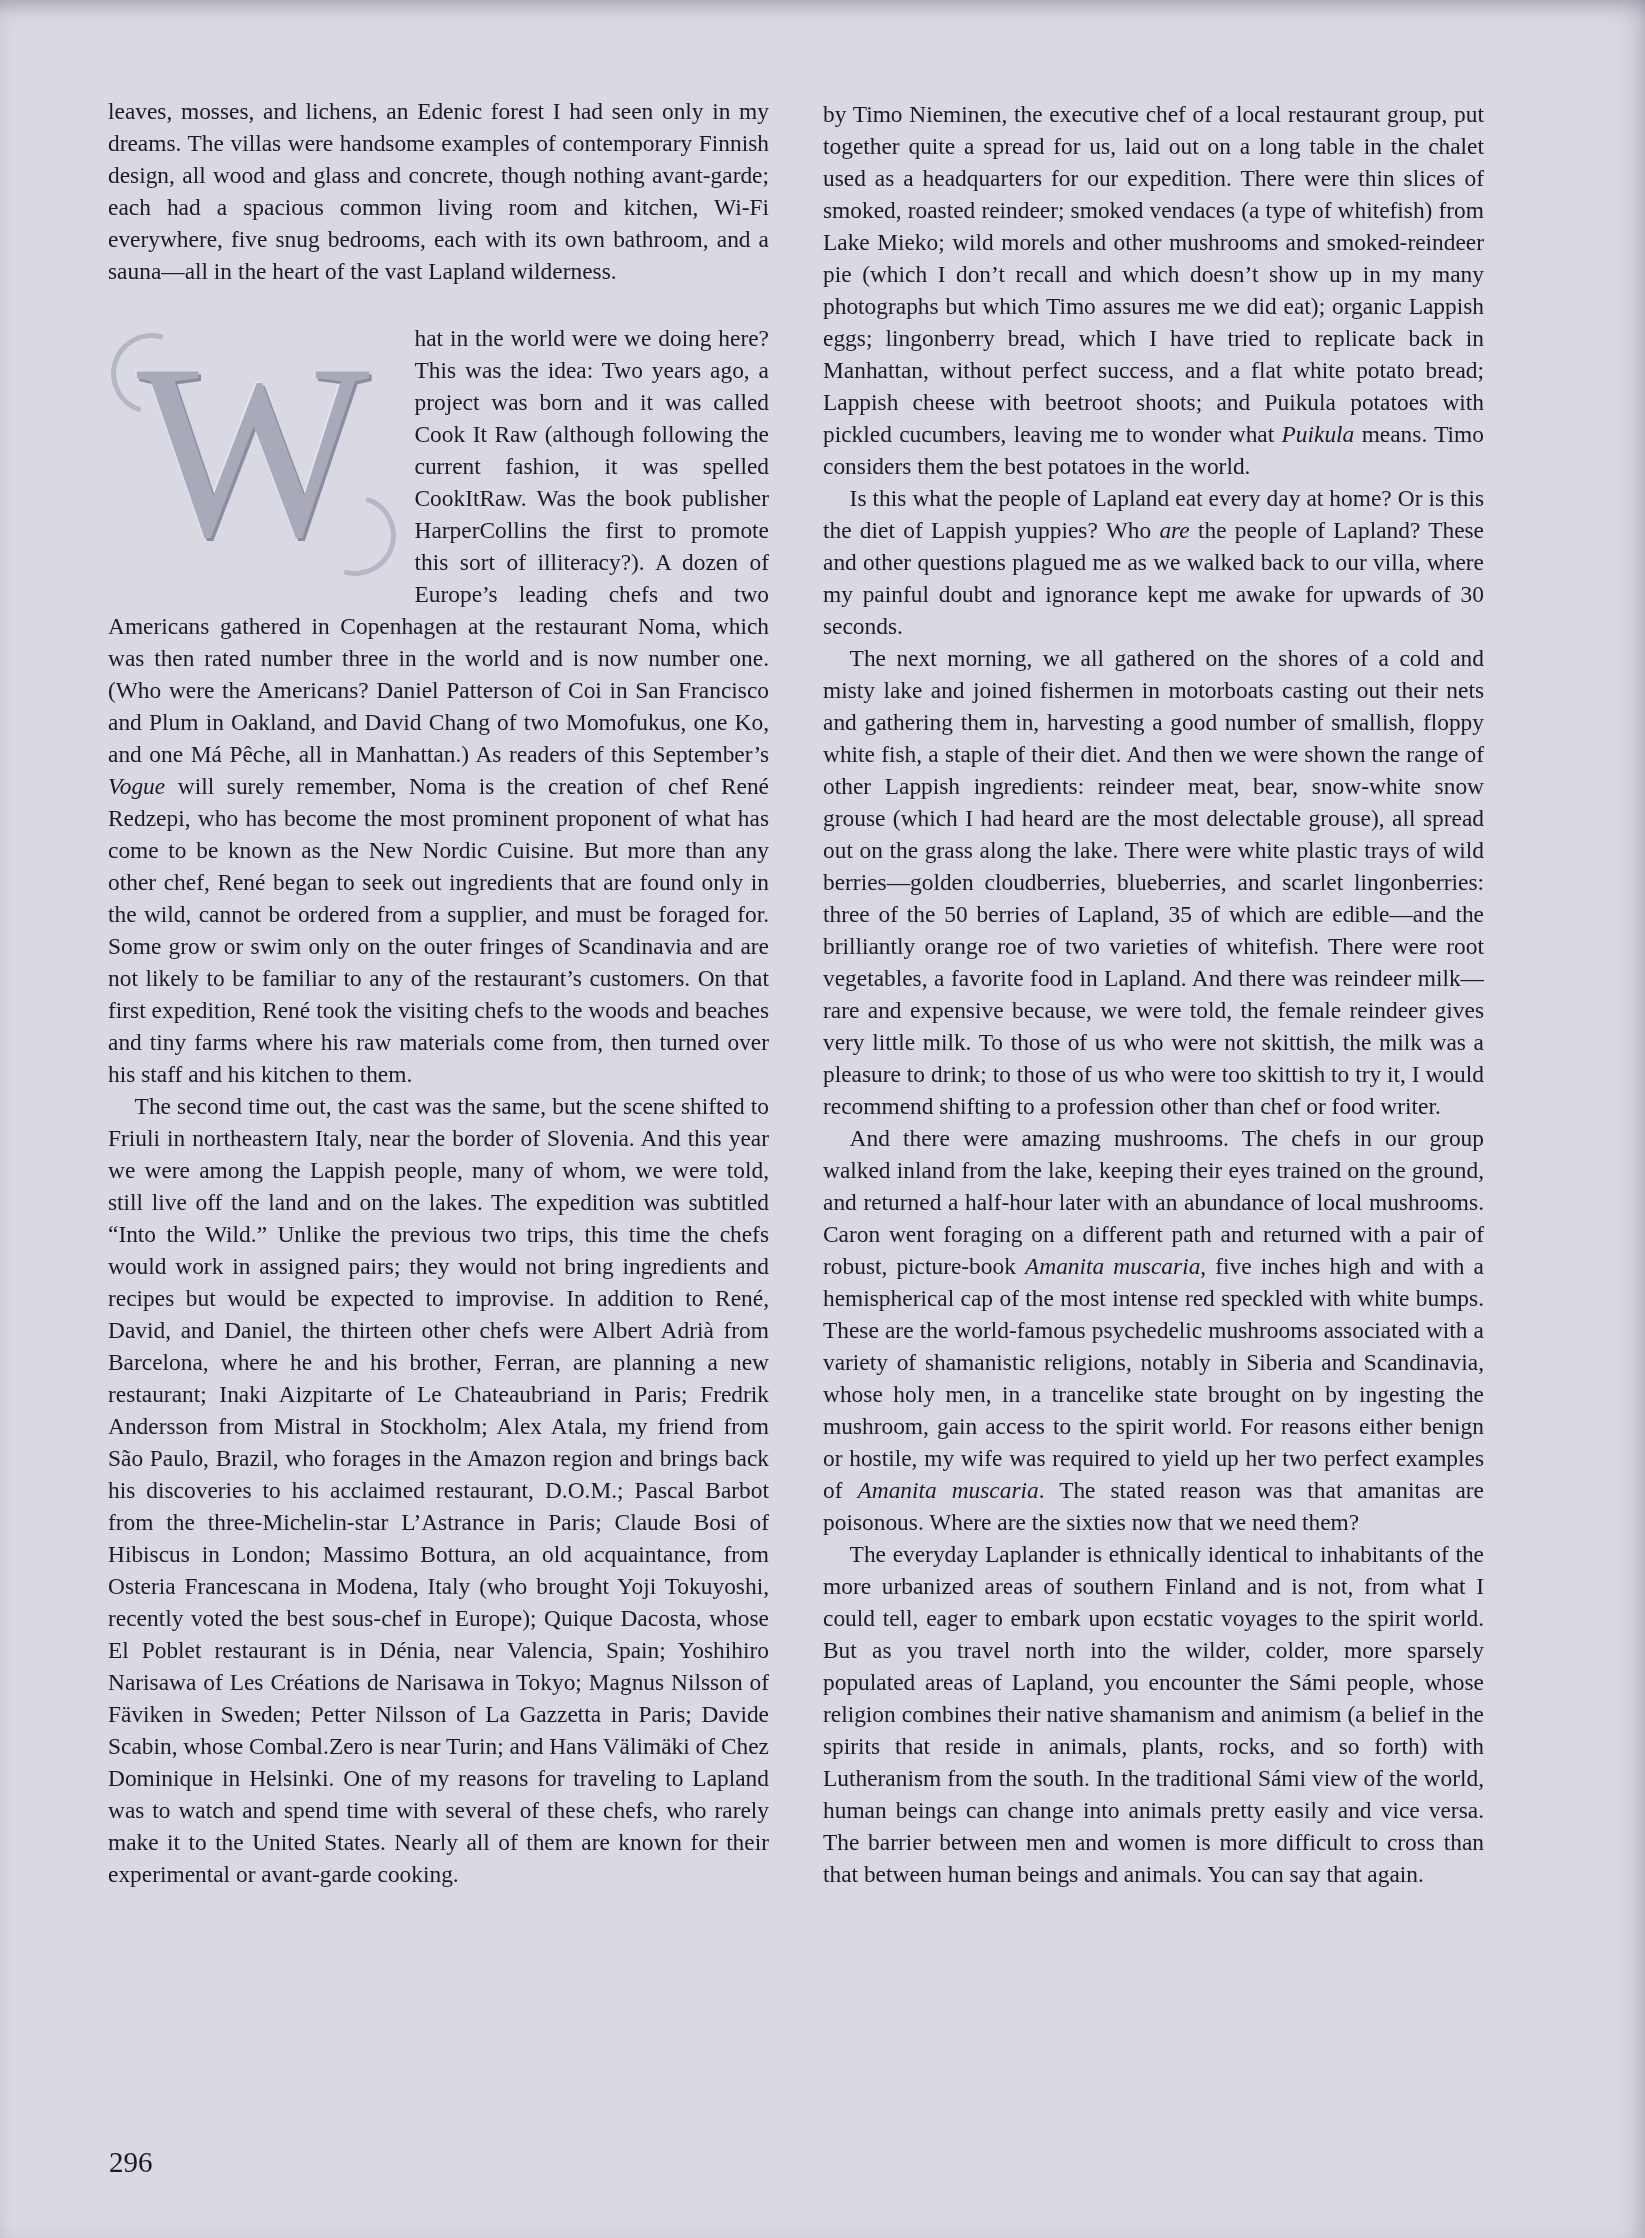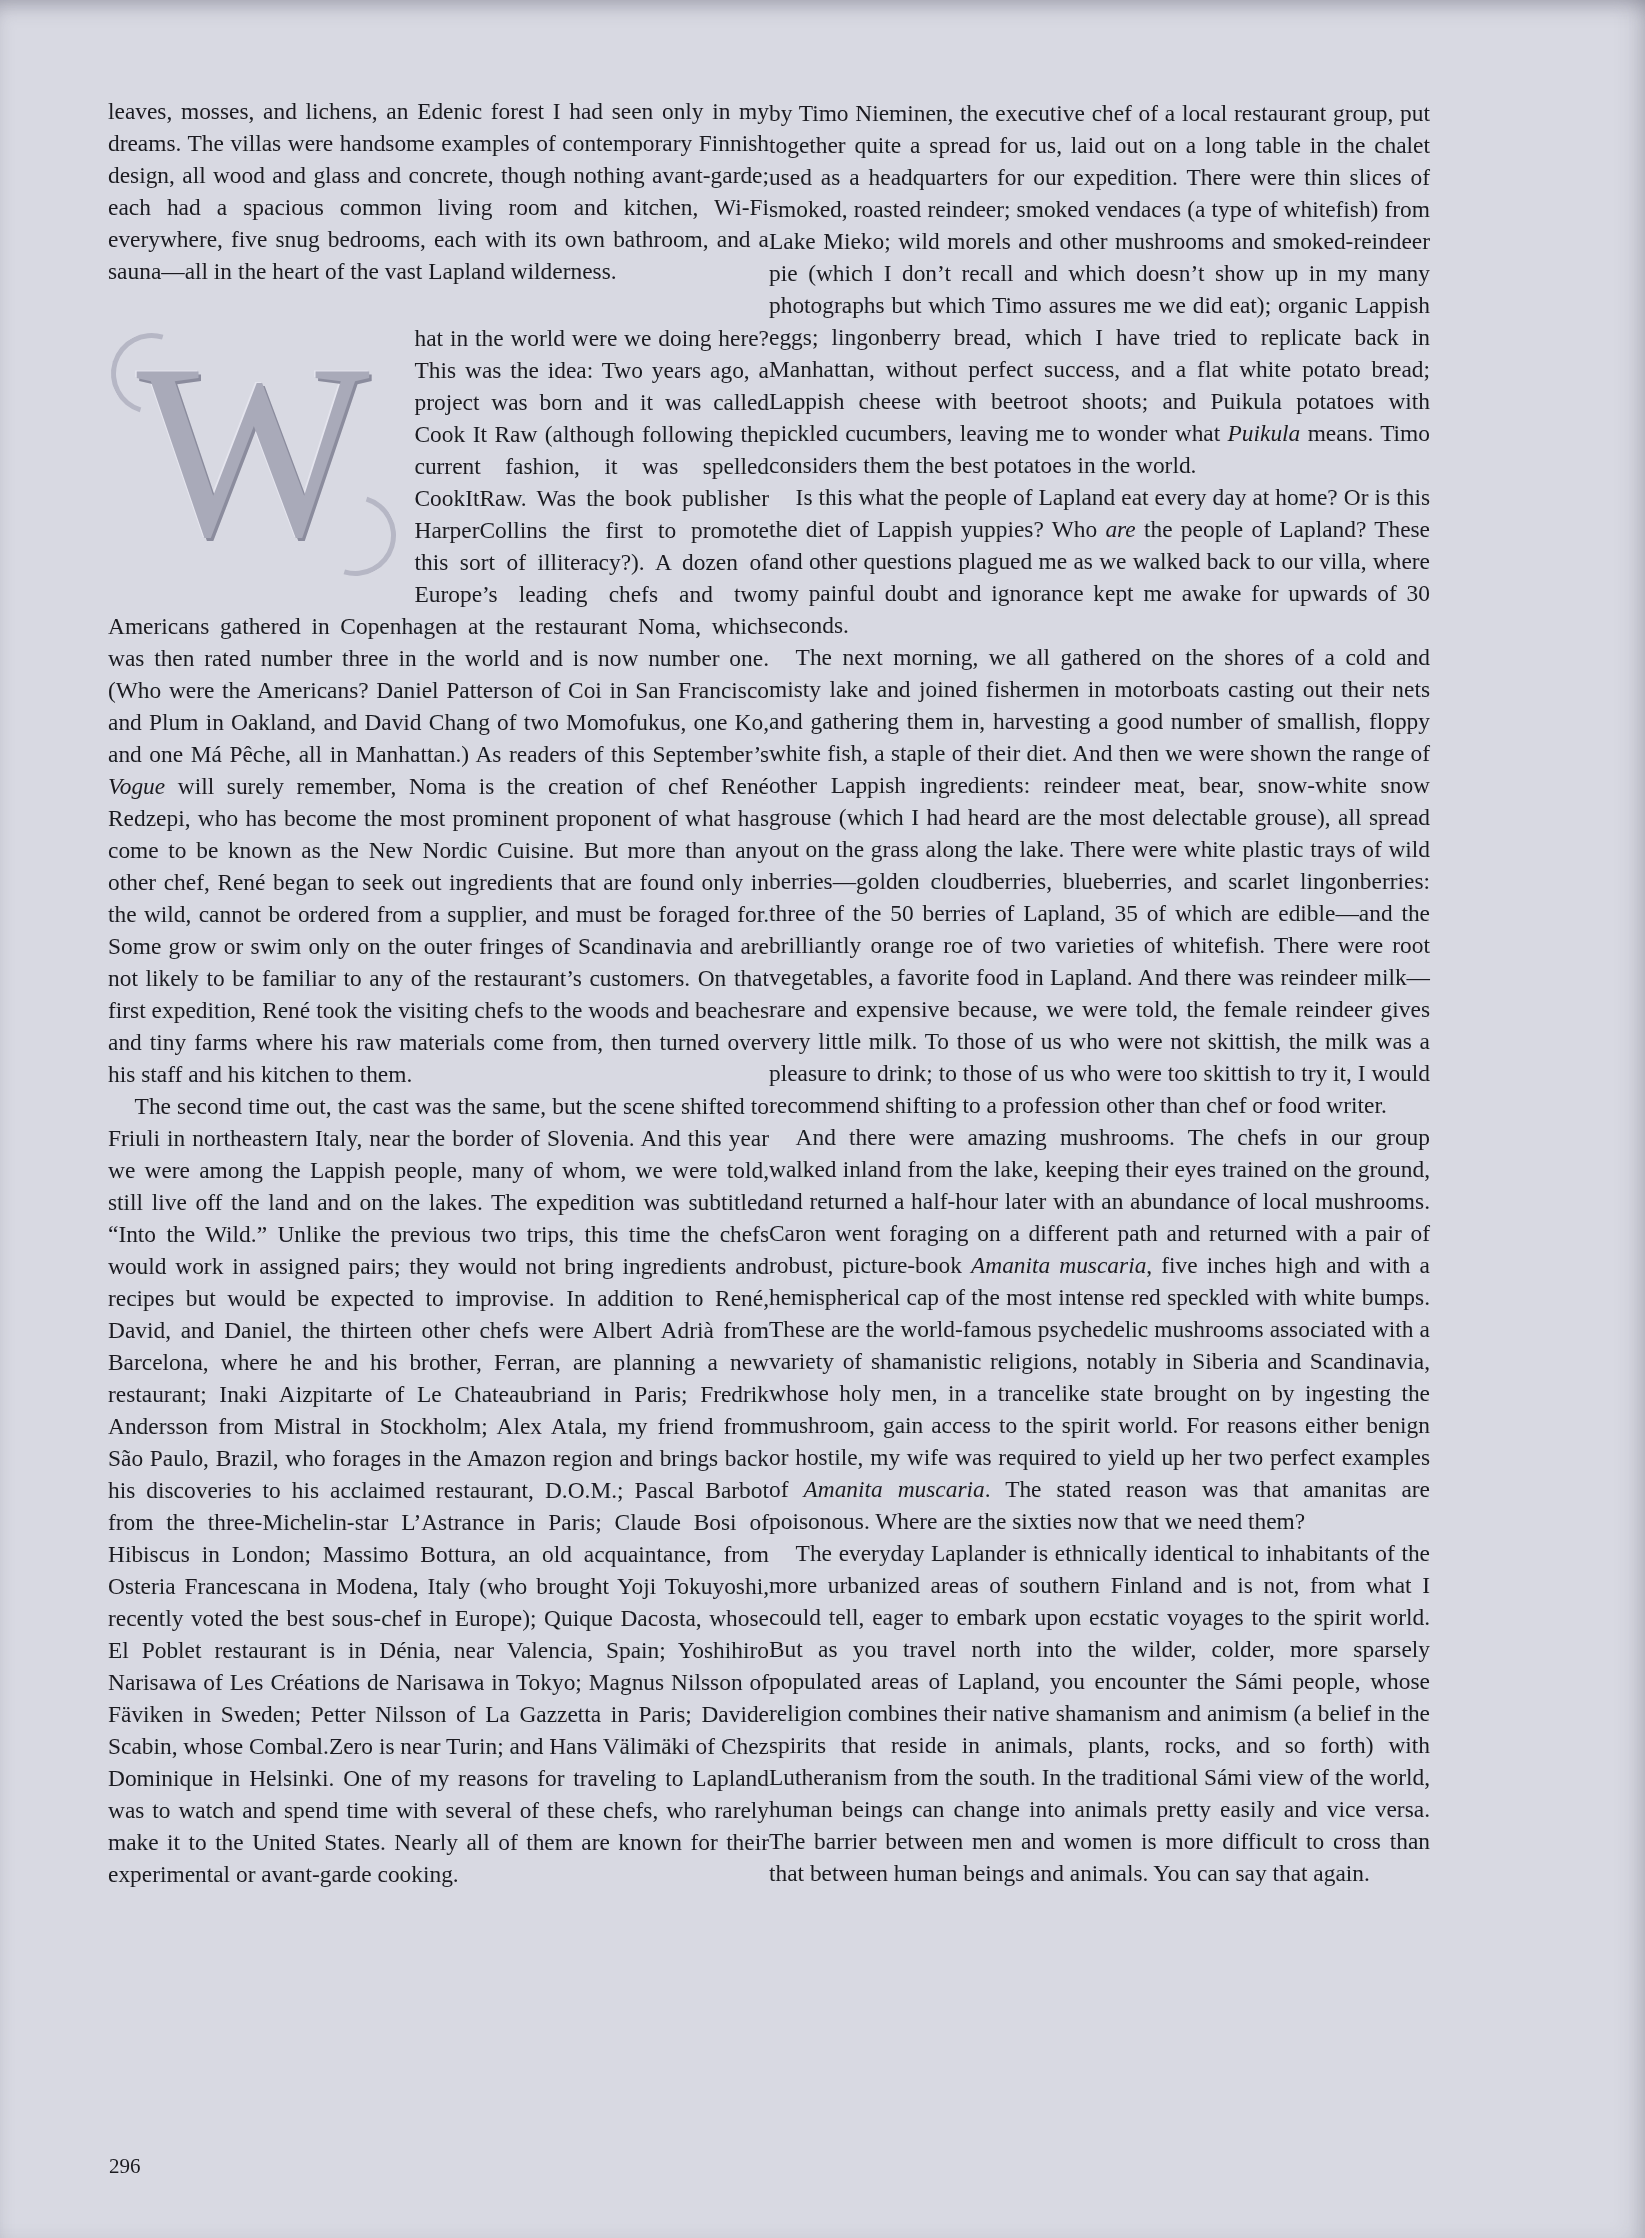--- a/index.html
+++ b/index.html
@@ -15,21 +15,22 @@
     box-sizing: border-box;
     padding: 95px 161px 0 108px;
     background: var(--paper, #d8d9e2);
     color: var(--ink, #1b1b20);
     box-shadow: inset 0 12.7px 21.5px -8.9px rgba(60,60,80,.35),
                 inset -16.5px 0 28px -14px rgba(60,60,80,.28);
     overflow: hidden;
   }
   .text-area {
     display: flex;
-    align-items: center;
+    gap: 54px;
+    align-items: flex-end;
   }
   .column { width: 661px; }
   p.para {
     margin: 0;
     font-size: 23.4px;
     line-height: 32px;
     text-align: justify;
     hyphens: none;
   }
   p.para.indent { text-indent: 26.6px; }
@@ -76,21 +77,21 @@
     border-left-color: transparent;
     border-top-color: transparent;
     border-radius: 50%;
     transform: rotate(-28deg);
   }
 
   .folio {
     position: absolute;
     left: 109px;
     bottom: 62px;
-    font-size: 21px;
+    font-size: 29px;
     line-height: 1;
     color: var(--ink, #1b1b20);
     text-align: center;
   }
 </style>
 </head>
 <body>
 
 <div class="sheet">
   <main class="text-area">

